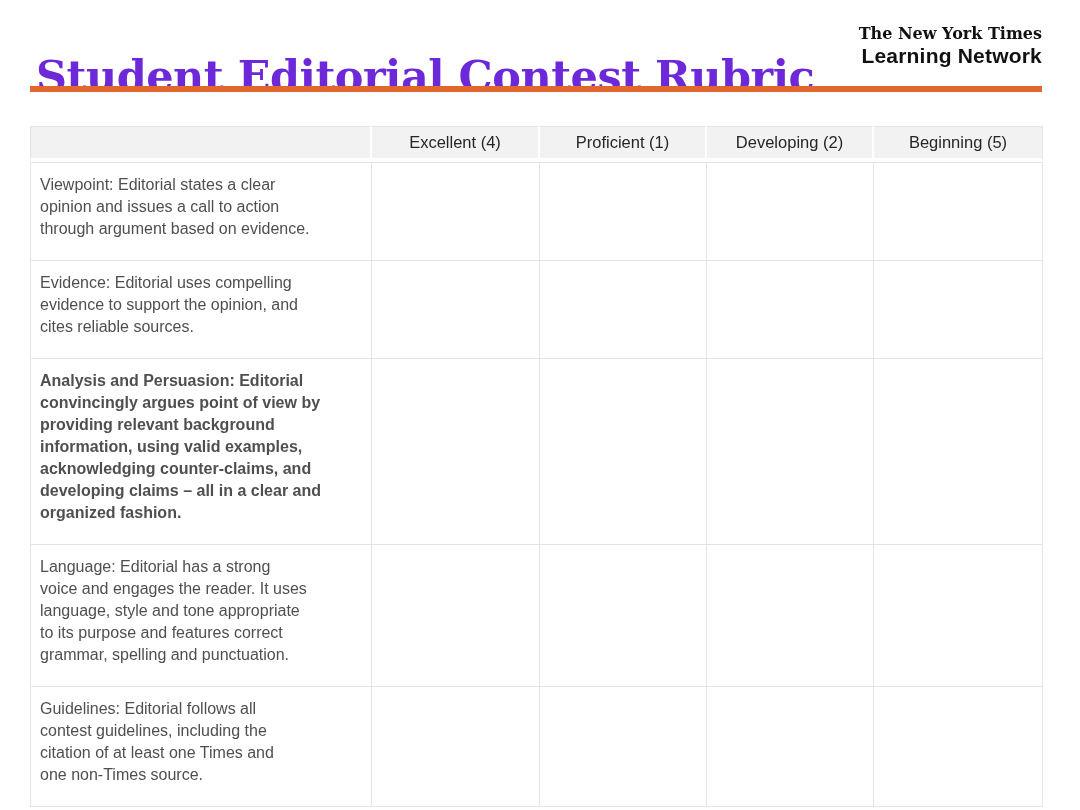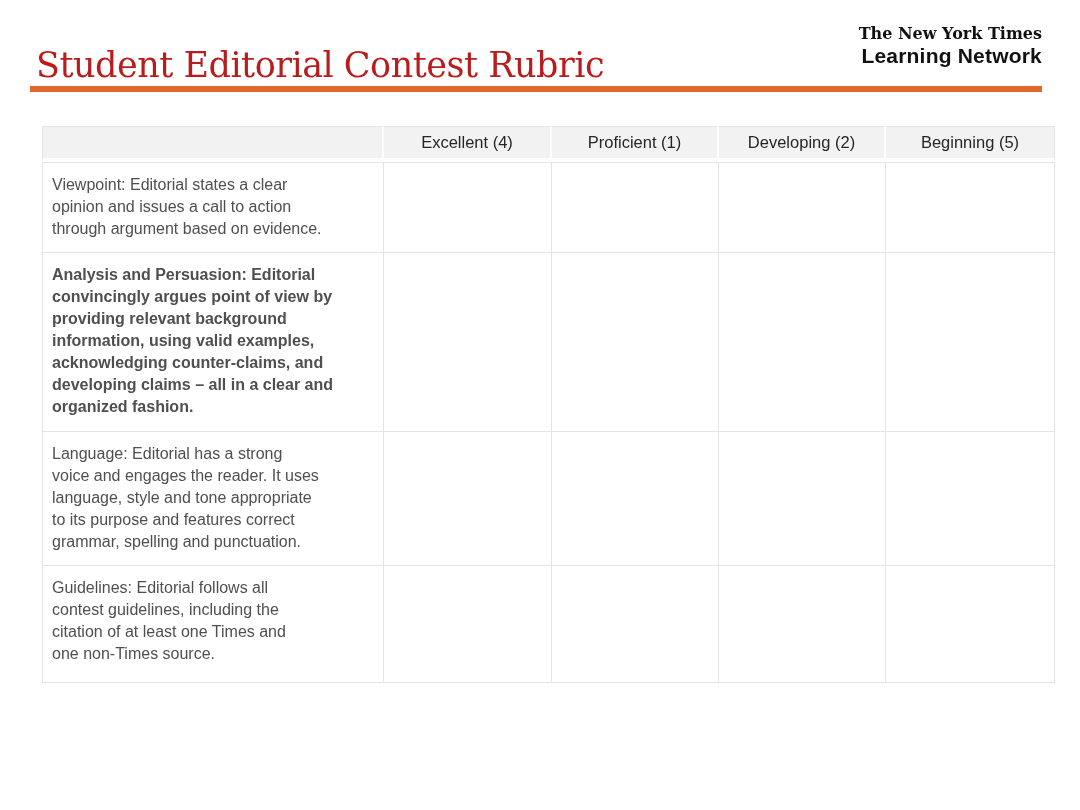--- a/index.html
+++ b/index.html
@@ -3,56 +3,56 @@
 <meta charset="utf-8">
 <style>
   html,body{margin:0;padding:0;}
   body{
     width:1080px;height:810px;background:#ffffff;position:relative;
     font-family:"Liberation Sans",sans-serif;overflow:hidden;
   }
   .page-title{
     position:absolute;left:36px;top:22px;
     font-family:"DejaVu Serif","Liberation Serif",serif;
-    font-size:35px;letter-spacing:-0.5px;color:#b91c1c;font-weight:normal;
+    font-size:43px;letter-spacing:-0.5px;color:#6d28d9;font-weight:bold;
     white-space:nowrap;
   }
   .brand{
     position:absolute;right:38px;top:24px;text-align:right;color:#111111;margin-left:30px;
   }
   .brand-masthead{
     font-family:"DejaVu Serif","Liberation Serif",serif;
     font-weight:bold;font-size:16px;line-height:20px;white-space:nowrap;
   }
   .brand-network{
     font-family:"Liberation Sans",sans-serif;
     font-weight:bold;font-size:21px;line-height:24px;letter-spacing:0.2px;white-space:nowrap;
   }
   .accent-rule{
     position:absolute;left:30px;top:86px;width:1012px;height:6px;
     background:#E2672F;
   }
   table.rubric{
-    position:absolute;left:42px;top:126px;width:1013px;
+    position:absolute;left:30px;top:126px;width:1013px;
     border-collapse:separate;border-spacing:0;table-layout:fixed;
   }
   table.rubric th,table.rubric td{box-sizing:border-box;}
   table.rubric th{
     background:#f2f2f2;height:36px;padding:0;
     border-top:1px solid #e4e4e4;border-bottom:4px solid #ffffff;
     border-right:2px solid #ffffff;
     font-size:16.5px;font-weight:normal;color:#262626;
     text-align:center;vertical-align:middle;
   }
   table.rubric th:first-child{border-left:1px solid #e4e4e4;}
   table.rubric th:last-child{border-right:1px solid #e4e4e4;}
   table.rubric td{
     background:#ffffff;vertical-align:top;
     border-right:1px solid #e4e4e4;border-bottom:1px solid #e4e4e4;
-    padding:11px 8px 12px 9px;
+    padding:11px 8px 20px 9px;
   }
   table.rubric td:first-child{border-left:1px solid #e4e4e4;}
   table.rubric tbody tr:first-child td{border-top:1px solid #e4e4e4;}
   .criterion-text{
     display:block;white-space:pre-line;
     font-size:16px;line-height:22px;color:#4f4f4f;
   }
   tr.r1 td{height:91px;}
   tr.r2 td{height:91px;}
   tr.r3 td{height:179px;font-weight:bold;}
@@ -93,20 +93,31 @@
       <td>
           <span class="criterion-text">Viewpoint: Editorial states a clear
 opinion and issues a call to action
 through argument based on evidence.</span>
         </td>
       <td></td>
       <td></td>
       <td></td>
       <td></td>
     </tr>
+    <tr class="r2">
+      <td>
+          <span class="criterion-text">Evidence: Editorial uses compelling
+evidence to support the opinion, and
+cites reliable sources.</span>
+        </td>
+      <td></td>
+      <td></td>
+      <td></td>
+      <td></td>
+    </tr>
     <tr class="r3">
       <td>
           <span class="criterion-text">Analysis and Persuasion: Editorial
 convincingly argues point of view by
 providing relevant background
 information, using valid examples,
 acknowledging counter-claims, and
 developing claims – all in a clear and
 organized fashion.</span>
         </td>

